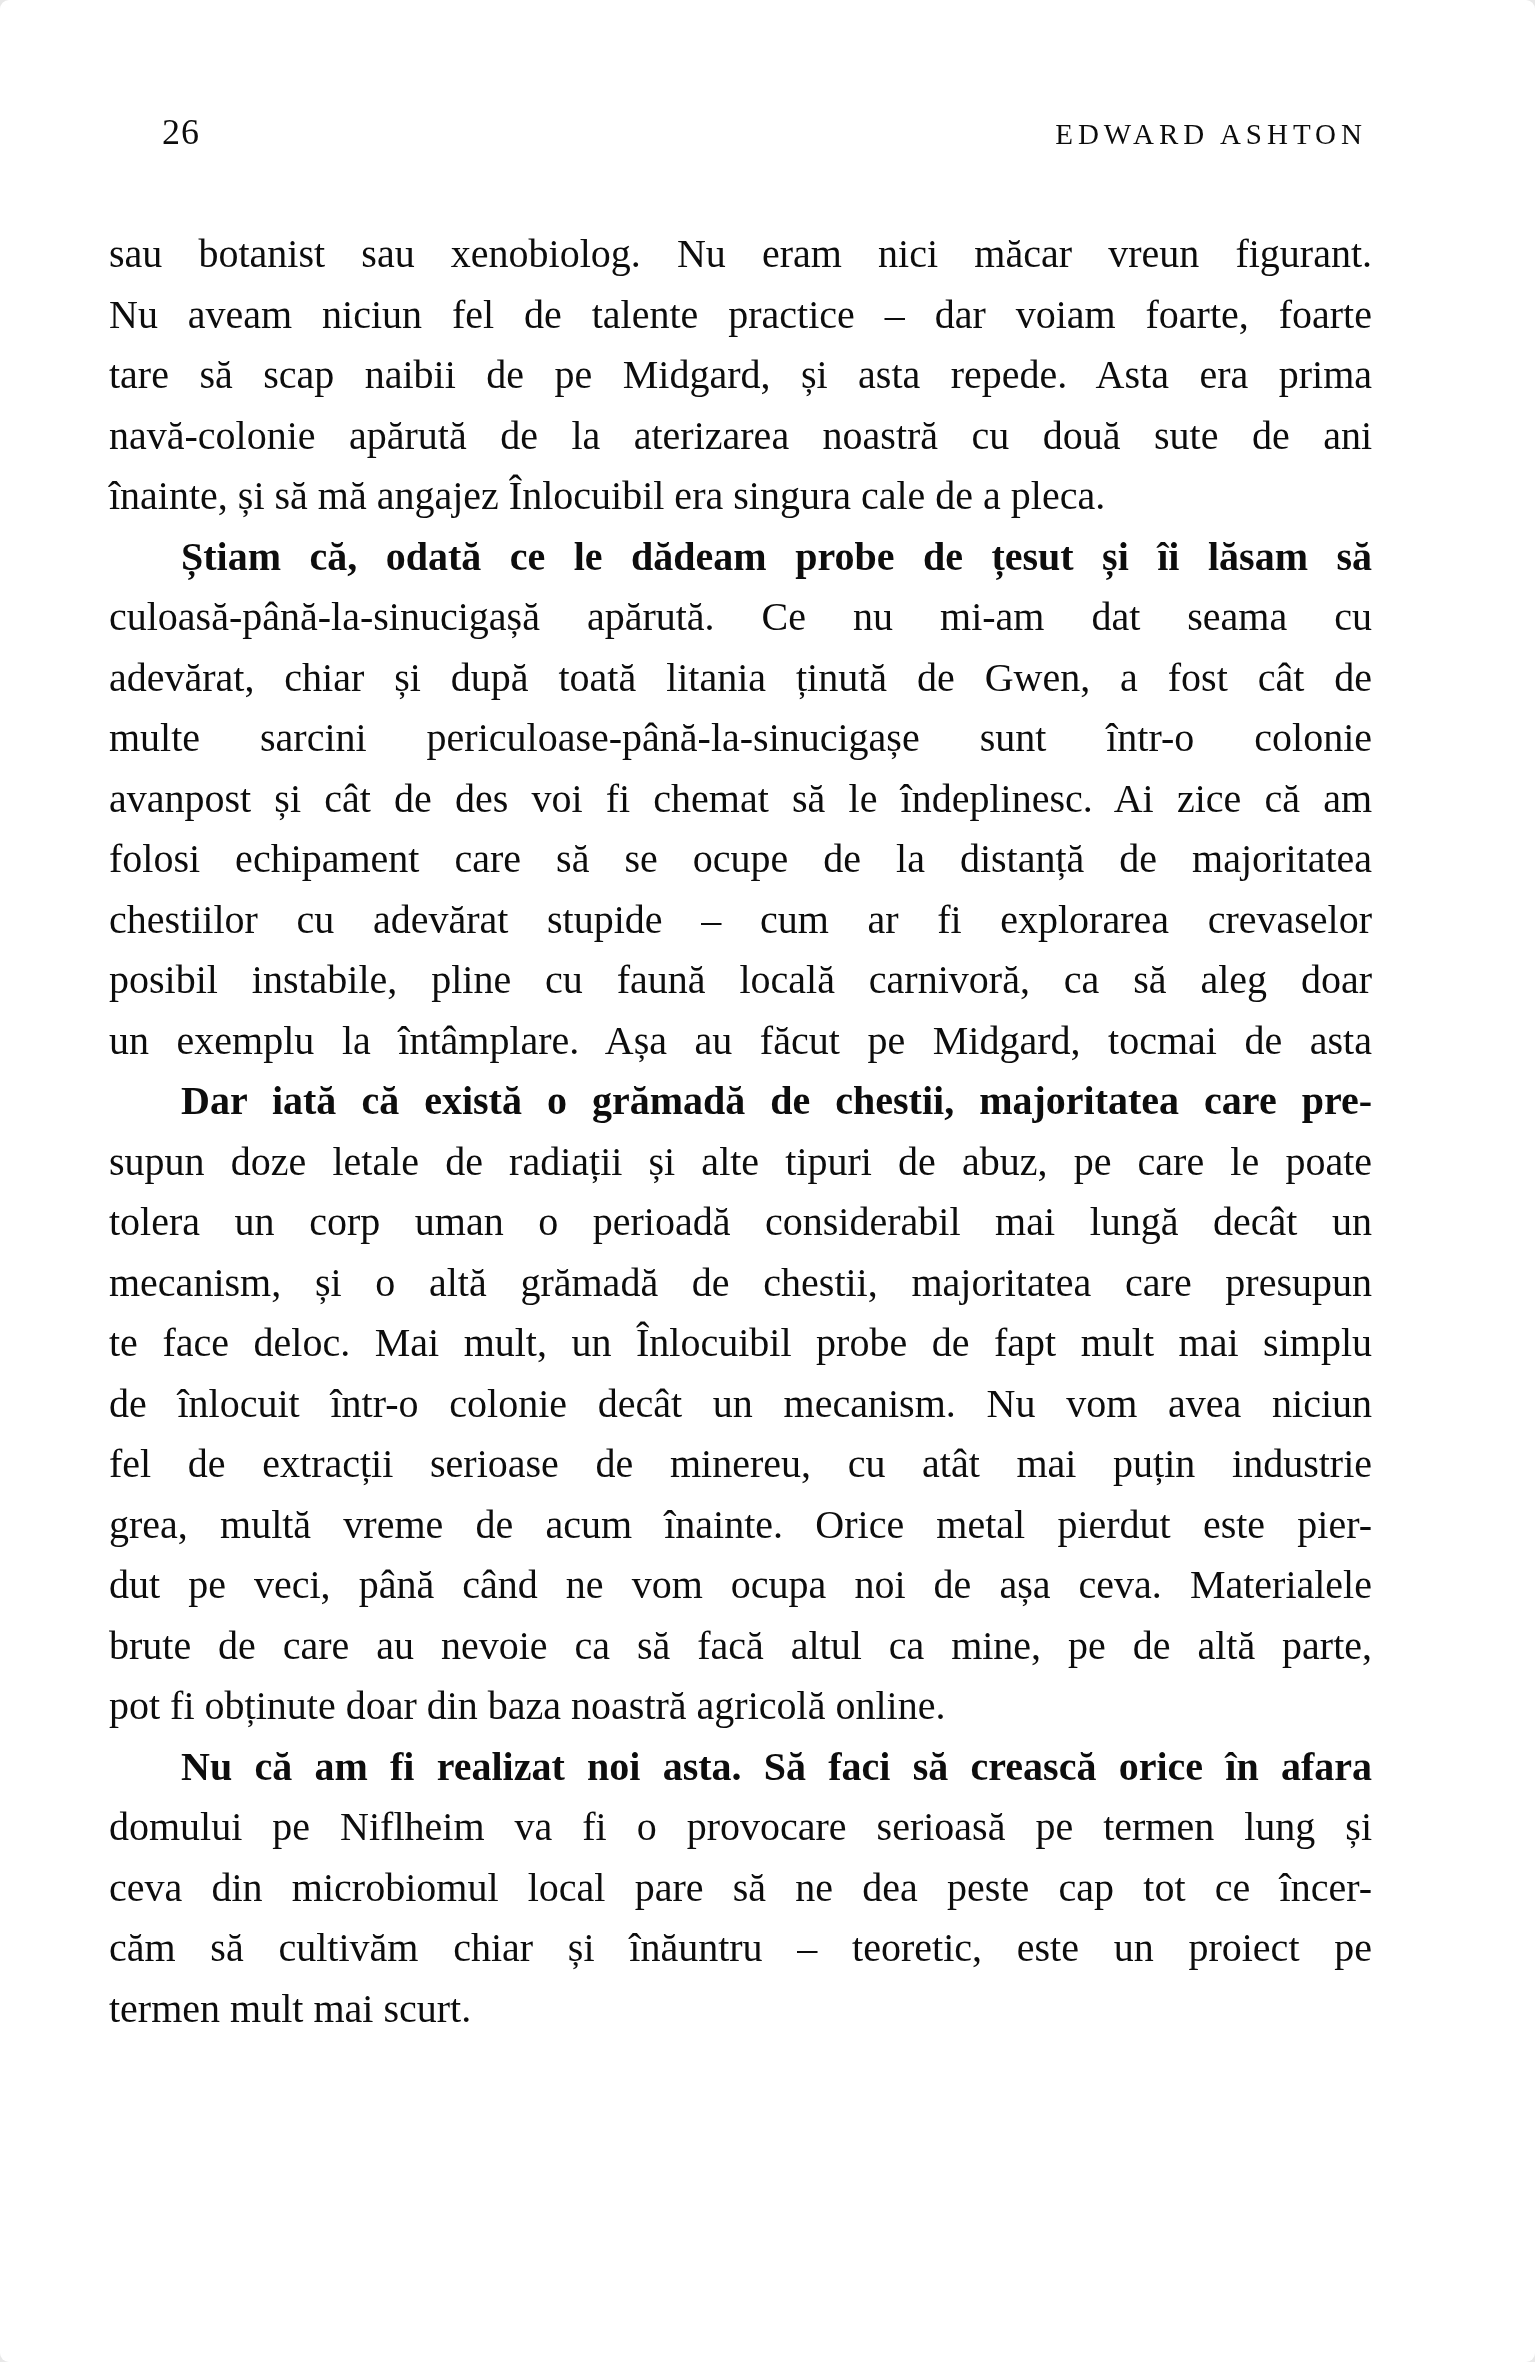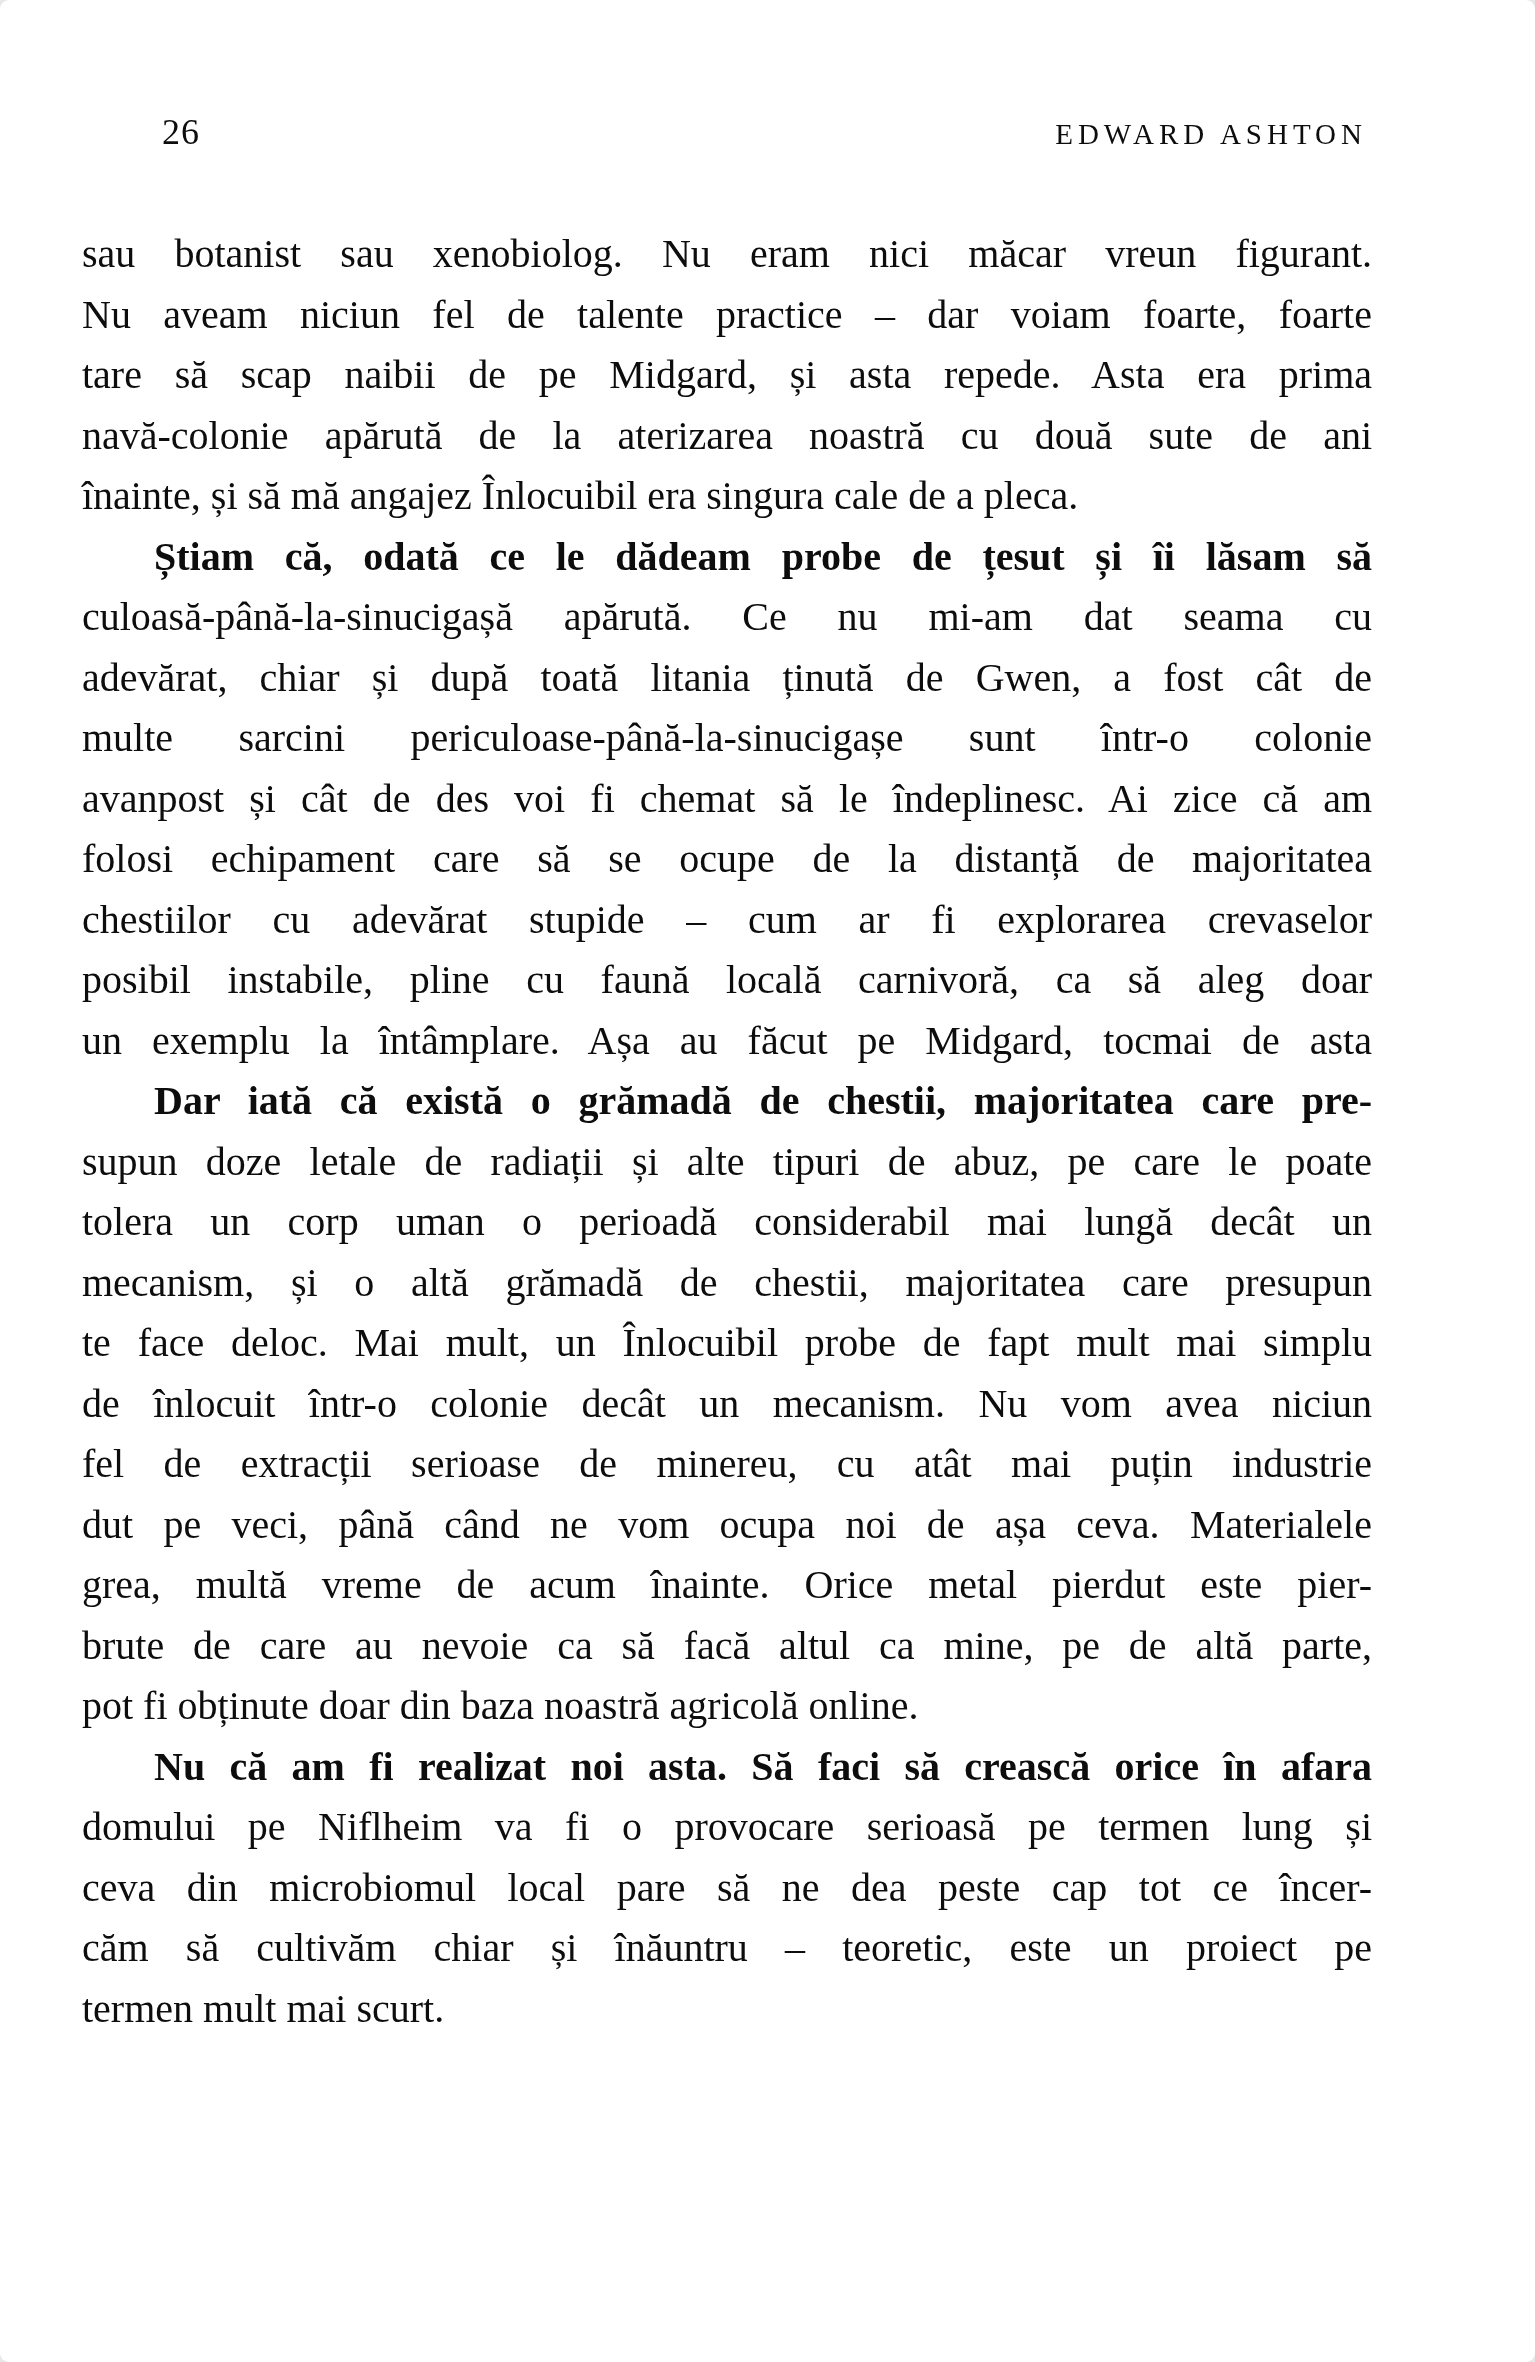--- a/index.html
+++ b/index.html
@@ -26,21 +26,21 @@
       line-height: 40px;
       letter-spacing: 1px;
     }
     .running-head {
       font-size: 29px;
       line-height: 40px;
       letter-spacing: 5px;
       text-transform: uppercase;
     }
     .page-body {
-      margin: 70px 163px 0 82px;
+      margin: 70px 163px 0 109px;
       font-size: 40px;
       line-height: 60.5px;
     }
     .line {
       text-align: justify;
       text-align-last: justify;
       white-space: normal;
     }
     .line.para-end {
       text-align-last: left;
@@ -79,22 +79,22 @@
         <div class="line">un exemplu la întâmplare. Așa au făcut pe Midgard, tocmai de asta</div>
       </div>
       <div class="paragraph">
         <div class="line indent-first">Dar iată că există o grămadă de chestii, majoritatea care pre-</div>
         <div class="line">supun doze letale de radiații și alte tipuri de abuz, pe care le poate</div>
         <div class="line">tolera un corp uman o perioadă considerabil mai lungă decât un</div>
         <div class="line">mecanism, și o altă grămadă de chestii, majoritatea care presupun</div>
         <div class="line">te face deloc. Mai mult, un Înlocuibil probe de fapt mult mai simplu</div>
         <div class="line">de înlocuit într-o colonie decât un mecanism. Nu vom avea niciun</div>
         <div class="line">fel de extracții serioase de minereu, cu atât mai puțin industrie</div>
+        <div class="line">grea, multă vreme de acum înainte. Orice metal pierdut este pier-</div>
         <div class="line">dut pe veci, până când ne vom ocupa noi de așa ceva. Materialele</div>
-        <div class="line">grea, multă vreme de acum înainte. Orice metal pierdut este pier-</div>
         <div class="line">brute de care au nevoie ca să facă altul ca mine, pe de altă parte,</div>
         <div class="line para-end">pot fi obținute doar din baza noastră agricolă online.</div>
       </div>
       <div class="paragraph">
         <div class="line indent-first">Nu că am fi realizat noi asta. Să faci să crească orice în afara</div>
         <div class="line">domului pe Niflheim va fi o provocare serioasă pe termen lung și</div>
         <div class="line">ceva din microbiomul local pare să ne dea peste cap tot ce încer-</div>
         <div class="line">căm să cultivăm chiar și înăuntru – teoretic, este un proiect pe</div>
         <div class="line para-end">termen mult mai scurt.</div>
       </div>

